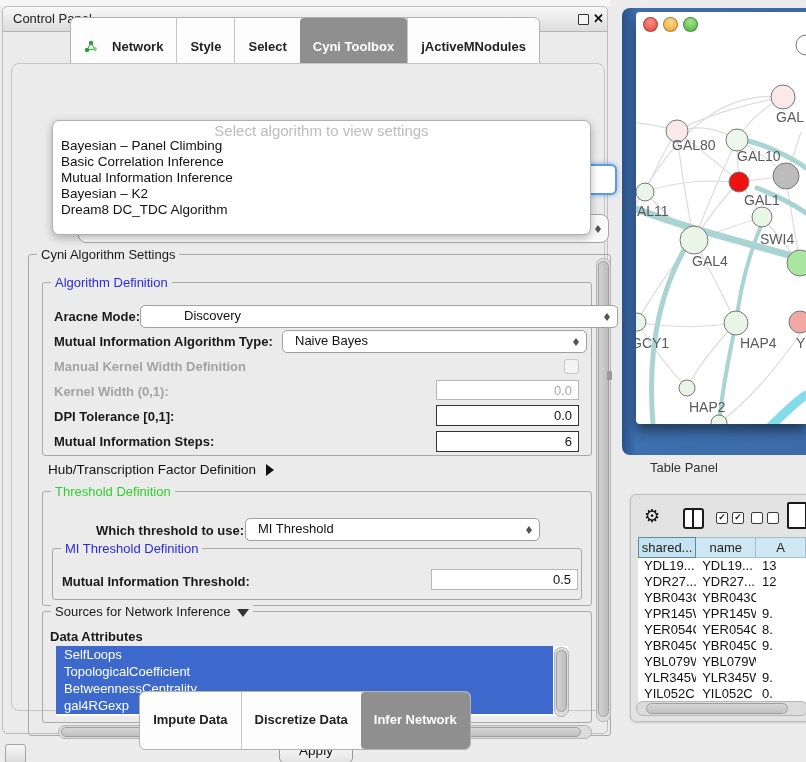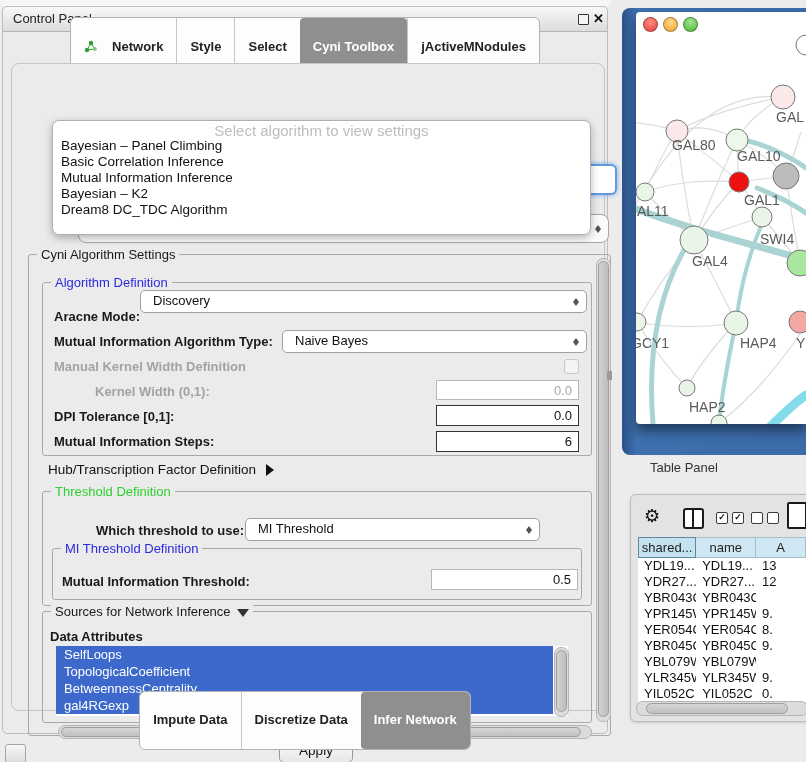--- a/index.html
+++ b/index.html
@@ -180,38 +180,38 @@
       </div>
 
       <div class="abs vsb" style="left:584px;top:194px;width:13px;height:462px;">
         <div class="thumb" style="top:2px;height:454px;"></div>
       </div>
 
       <div class="abs group" id="algdef-group">
         <div class="legend blue" style="left:8px;">Algorithm Definition</div>
       </div>
       <div class="abs flabel" style="left:42px;top:245px;">Aracne Mode:</div>
-      <div class="abs combo" style="left:128px;top:226px;width:445px;height:21px;">
+      <div class="abs combo" style="left:128px;top:241px;width:445px;height:21px;padding-left:31px;">
         <span>Discovery</span>
         <span class="spin">
             <i class="up"></i>
             <i class="dn"></i>
           </span>
       </div>
       <div class="abs flabel" style="left:42px;top:270px;">Mutual Information Algorithm Type:</div>
       <div class="abs combo" style="left:270px;top:266px;width:303px;height:21px;">
         <span>Naive Bayes</span>
         <span class="spin">
             <i class="up"></i>
             <i class="dn"></i>
           </span>
       </div>
       <div class="abs flabel dis" style="left:42px;top:295px;">Manual Kernel Width Definition</div>
       <div class="abs checkbox" style="left:552px;top:295px;"></div>
-      <div class="abs flabel dis" style="left:42px;top:320px;margin-left:41px;">Kernel Width (0,1):</div>
+      <div class="abs flabel dis" style="left:42px;top:320px;">Kernel Width (0,1):</div>
       <input class="abs tinput dis" style="left: 424px; top: 316px; width: 143px; height: 20px;" readonly="" value="0.0">
       <div class="abs flabel" style="left:42px;top:345px;">DPI Tolerance [0,1]:</div>
       <input class="abs tinput strong" style="left: 424px; top: 341px; width: 143px; height: 21px;" readonly="" value="0.0">
       <div class="abs flabel" style="left:42px;top:370px;">Mutual Information Steps:</div>
       <input class="abs tinput strong" style="left: 424px; top: 367px; width: 143px; height: 21px;" readonly="" value="6">
 
       <div class="abs" style="left:36px;top:398px;font-size:13.5px;color:#111;">
         <span>Hub/Transcription Factor Definition</span><span class="arrow-right"></span>
       </div>
 

